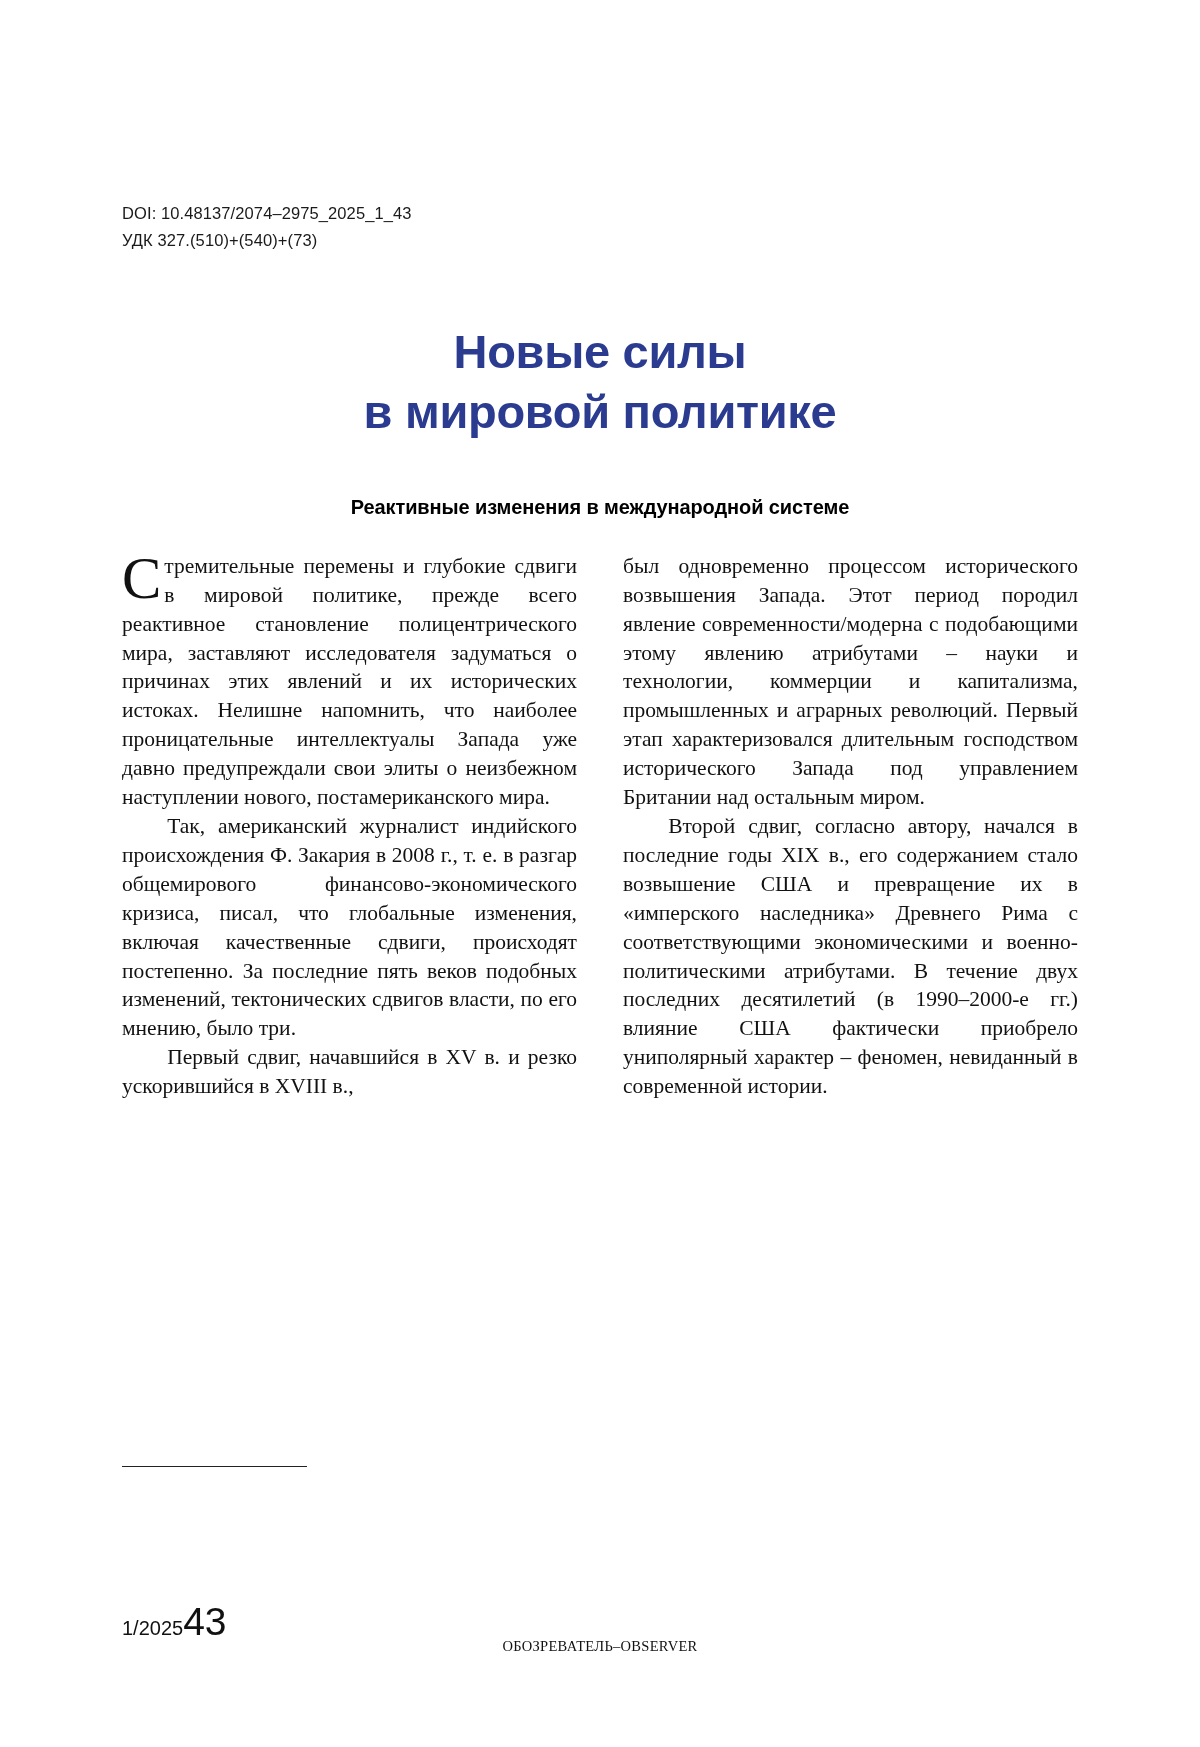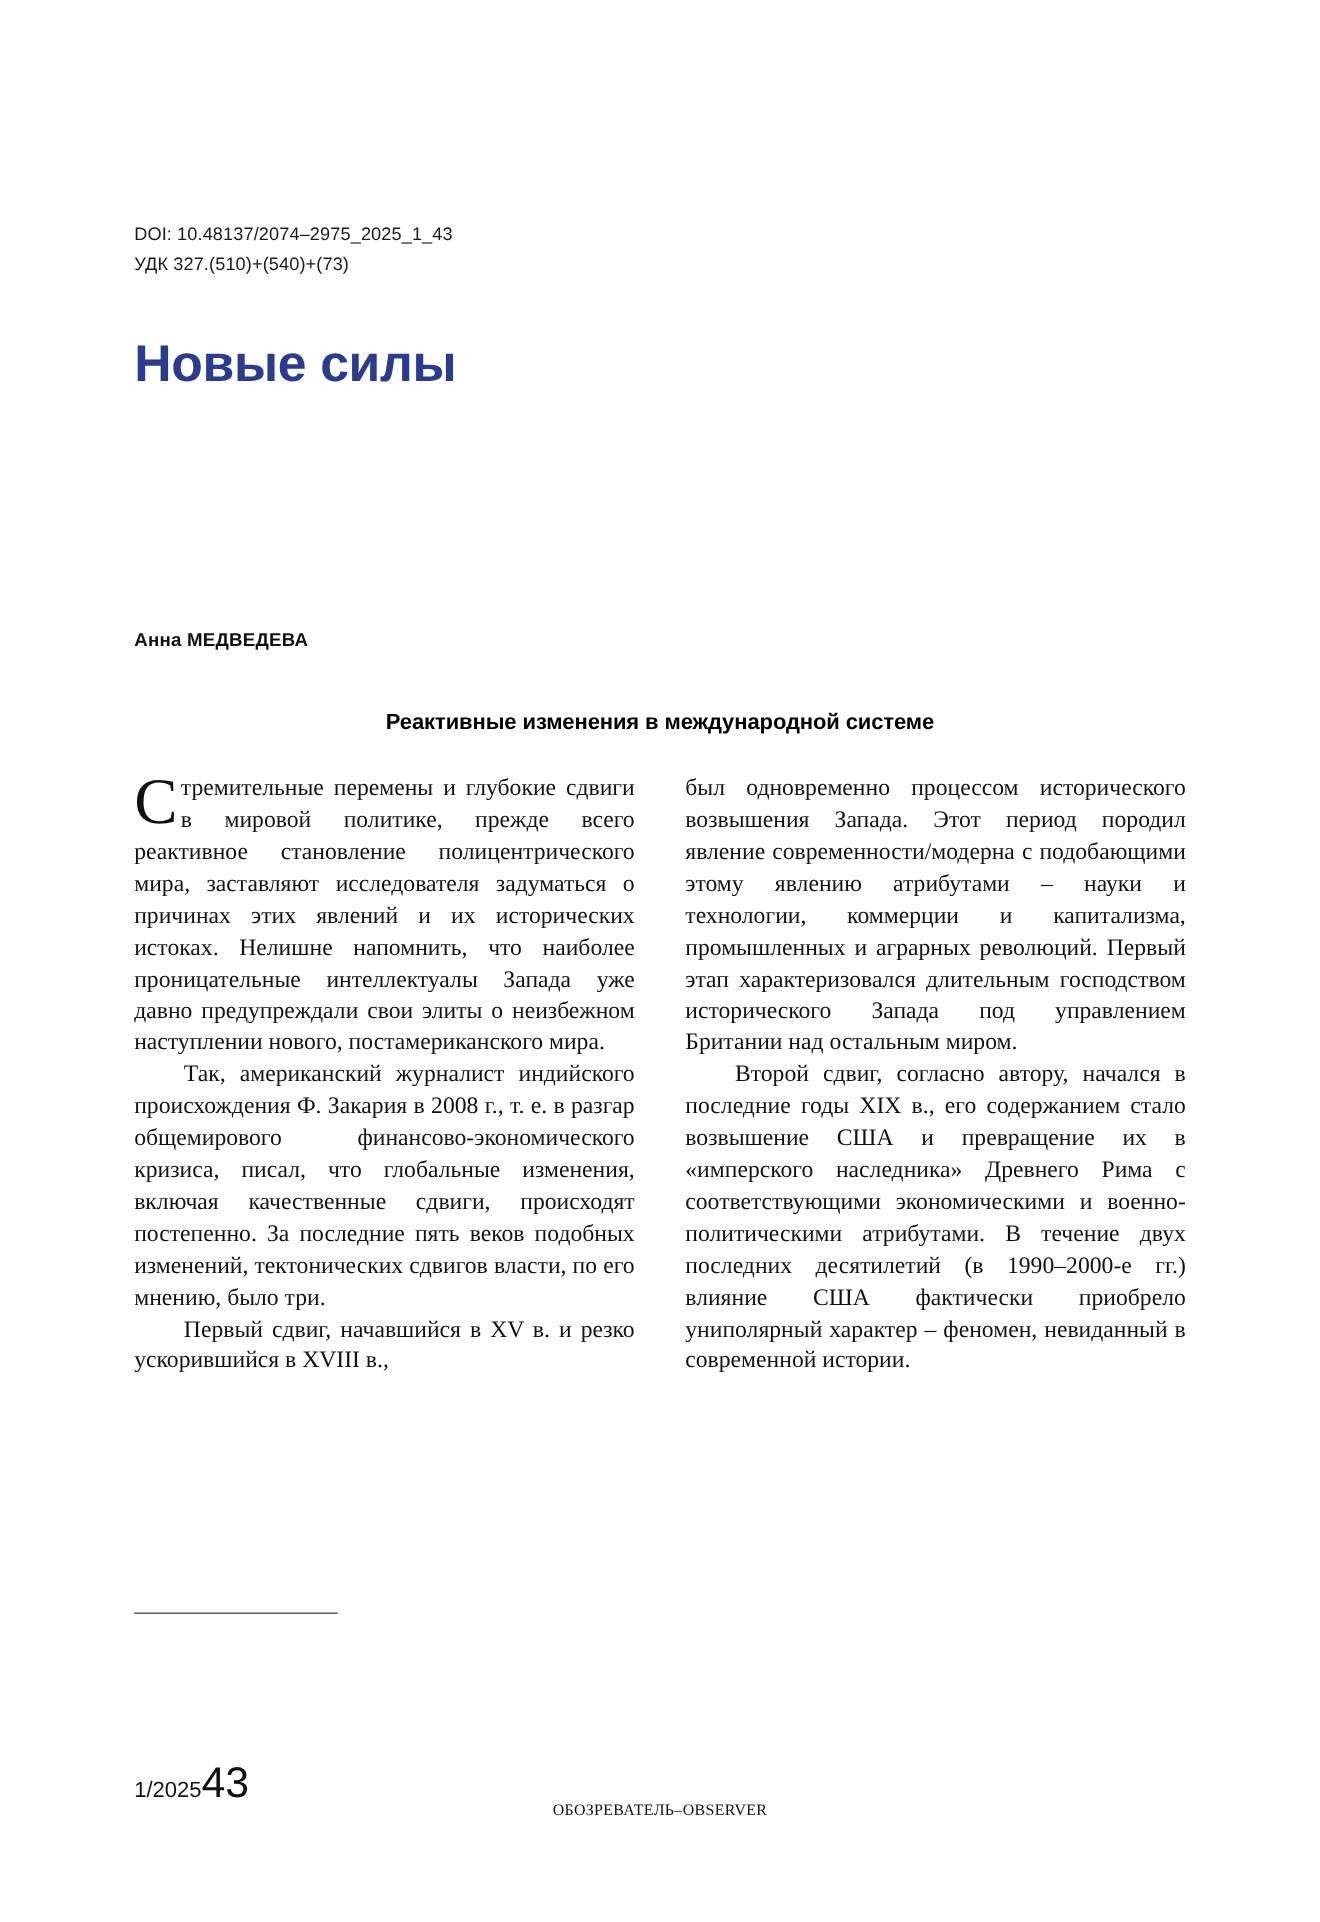--- a/index.html
+++ b/index.html
@@ -35,22 +35,22 @@
     margin-top: 200px;
     font-family: "Liberation Sans", sans-serif;
     font-size: 16.5px;
     color: #1a1a1a;
     line-height: 1.65;
     letter-spacing: 0.1px;
   }
 
   
   .title {
-    margin-top: 46px;
-    text-align: left;
+    margin-top: 68px;
+    text-align: center;
     font-family: "Liberation Sans", sans-serif;
     font-weight: bold;
     font-size: 47px;
     line-height: 1.27;
     color: #2a3b90;
     letter-spacing: -0.3px;
   }
   .title .line { display: block; }
 
   
@@ -168,23 +168,23 @@
 
   <div class="content">
 
     <div class="meta">
       <div>DOI: 10.48137/2074–2975_2025_1_43</div>
       <div>УДК 327.(510)+(540)+(73)</div>
     </div>
 
     <h1 class="title">
       <span class="line">Новые силы</span>
+      <span class="line">в мировой политике</span>
     </h1>
 
-    <div class="author">Анна МЕДВЕДЕВА</div>
 
     <h2 class="section-heading">Реактивные изменения в международной системе</h2>
 
     <div class="columns">
 
       <div class="col">
         <p class="dropcap-p noindent"><span class="dropcap">С</span><span>тремительные перемены и глубокие сдвиги в мировой политике, прежде всего реактивное становление полицентрического мира, заставляют исследователя задуматься о причинах этих явлений и их исторических истоках. Нелишне напомнить, что наиболее проницательные интеллектуалы Запада уже давно предупреждали свои элиты о неизбежном наступлении нового, постамериканского мира.</span></p>
         <p>Так, американский журналист индийского происхождения Ф. Закария в 2008 г., т. е. в разгар общемирового финансово-экономического кризиса, писал, что глобальные изменения, включая качественные сдвиги, происходят постепенно. За последние пять веков подобных изменений, тектонических сдвигов власти, по его мнению, было три.</p>
         <p>Первый сдвиг, начавшийся в XV в. и резко ускорившийся в XVIII в.,</p>
       </div>

